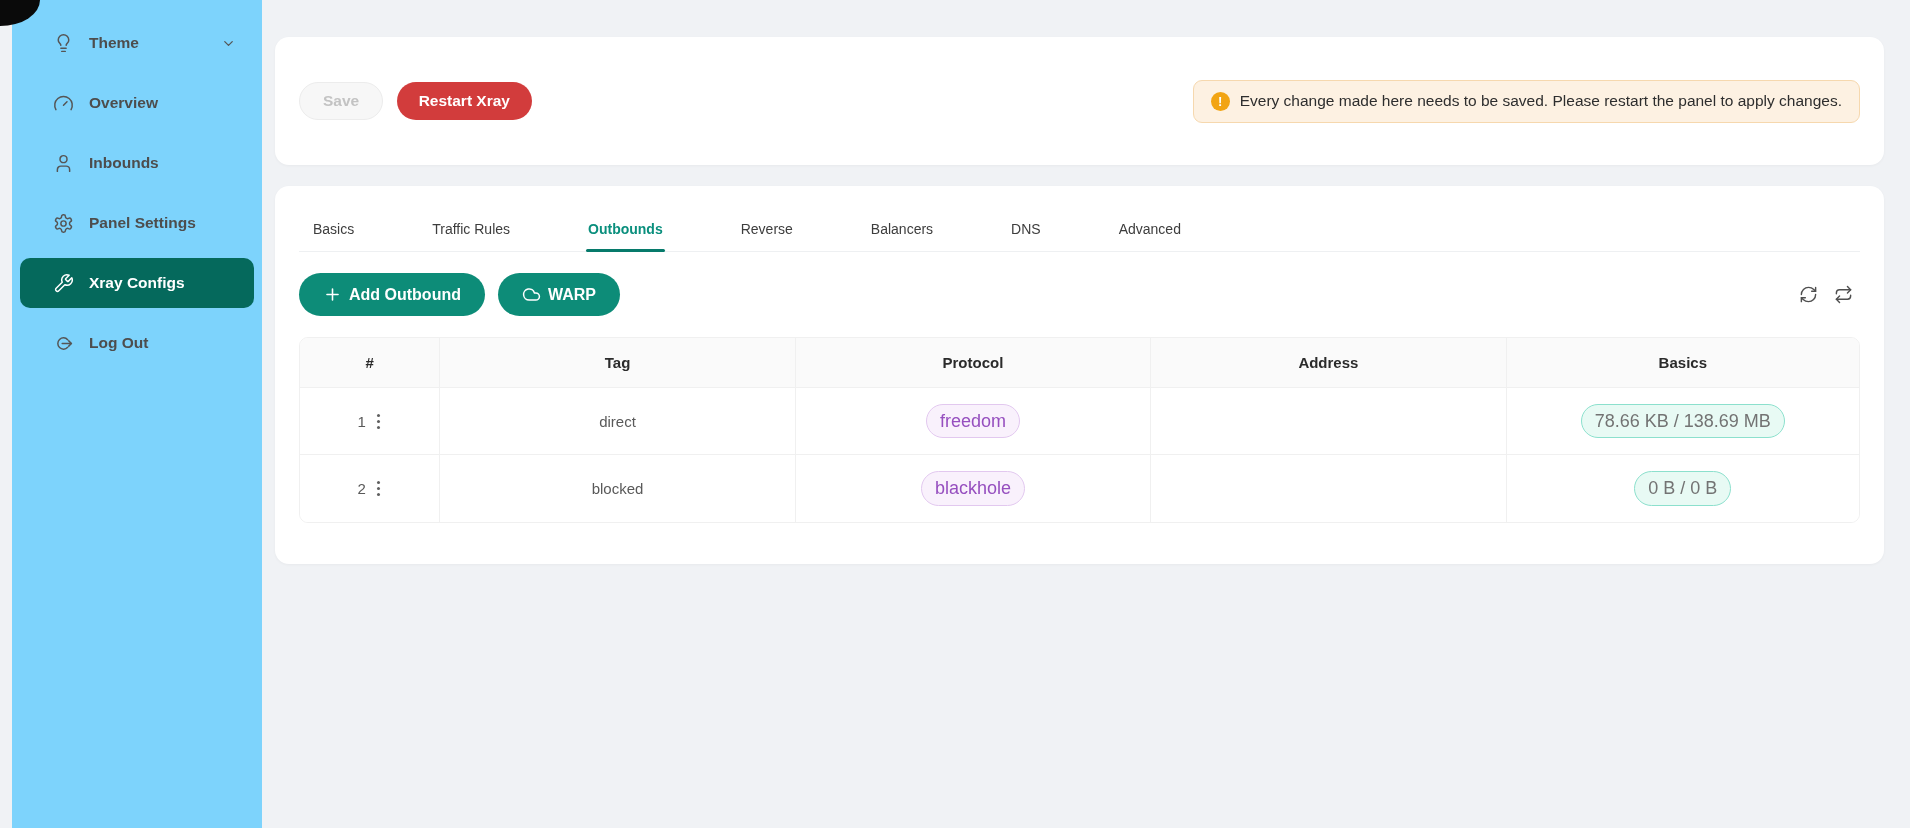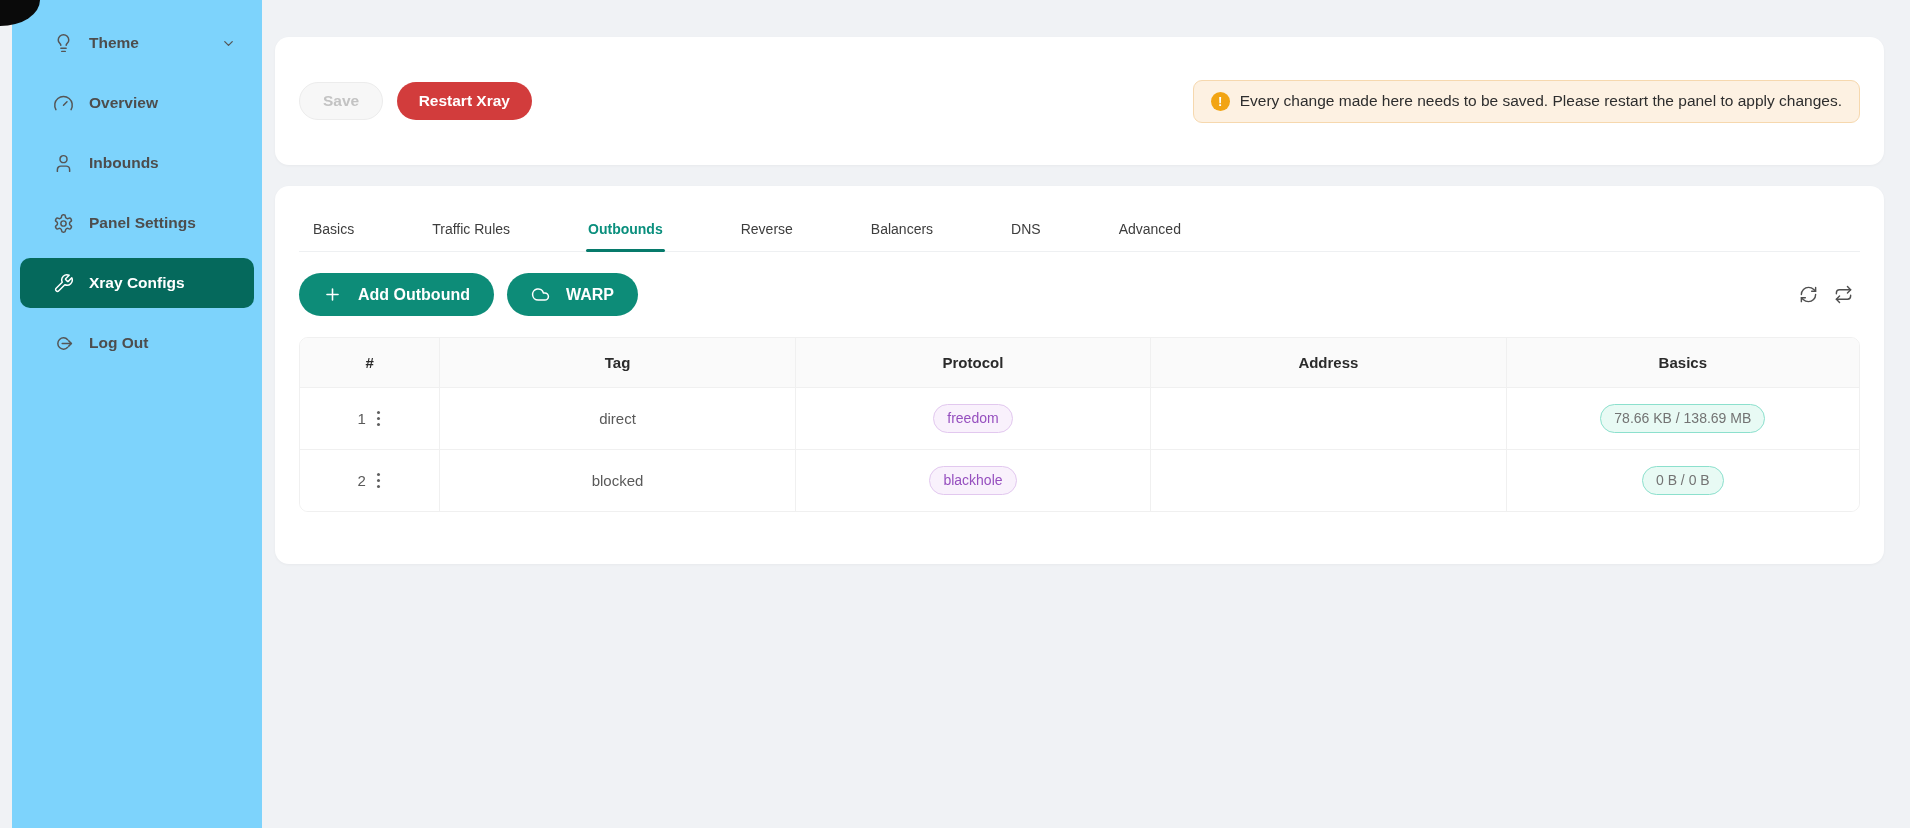--- a/index.html
+++ b/index.html
@@ -59,21 +59,21 @@
   .tabs { display:flex; border-bottom:1px solid #eef0f2; padding:0 12px; }
   .tab { padding:13px 2px 14px; margin-right:74px; font-size:14px; color:#3d3d3d; position:relative; cursor:pointer; white-space:nowrap; }
   .tab.active { color:#0a8f7d; font-weight:700;text-align:center; }
   .tab.active::after {
     content:""; position:absolute; left:0; right:0; bottom:-1px; height:3px;
     background:#067a6b; border-radius:3px;
   }
   .actions-row { display:flex; align-items:center; margin-top:21px; }
   .btn-teal {
     height:43px; border-radius:22px; background:#0d8c78; color:#fff;
-    display:inline-flex; align-items:center; gap:16px; padding:0 24px;
+    display:inline-flex; align-items:center; gap:7px; padding:0 24px;
     font-size:16px; font-weight:600; border:none; cursor:pointer; font-family:inherit;
   }
   .btn-teal + .btn-teal { margin-left:13px; }
   .btn-teal svg { width:19px; height:19px; }
   .icon-btns { margin-left:auto; display:flex; gap:15px; color:#4f4f4f; padding-right:6px; }
   .icon-btn { width:20px; height:20px; cursor:pointer; display:flex; }
   .icon-btn svg { width:19px; height:19px; }
   
   .tbl-wrap { margin-top:21px; border:1px solid #f0f0f0; border-radius:9px; overflow:hidden; }
   table { width:100%; border-collapse:separate; border-spacing:0; font-size:15px; }
@@ -82,21 +82,21 @@
     padding:16px 8px; border-bottom:1px solid #f0f0f0;
   }
   th:not(:last-child), td:not(:last-child) { border-right:1px solid #f0f0f0; }
   td { padding:16px 8px; text-align:center; color:#595959; background:#fff; }
   tr.body-row:not(:last-child) td { border-bottom:1px solid #f0f0f0; }
   col.c-idx { width:9%; } col.c-tag,col.c-proto,col.c-addr { width:22.8%; } col.c-traffic { width:22.6%; }
   .idx-cell { display:inline-flex; align-items:center; gap:9px; }
   .dots { display:inline-flex; flex-direction:column; gap:3px; cursor:pointer; padding:2px; }
   .dots i { width:3px; height:3px; border-radius:50%; background:#5f5f5f; }
   .pill {
-    display:inline-block; padding:4px 13px; border-radius:999px; font-size:14px; line-height:1.35;
+    display:inline-block; padding:4px 13px; border-radius:999px; font-size:18px; line-height:1.35;
   }
   .pill-proto { background:#f9f1fc; color:#964fbf; border:1px solid #e2c8ef; }
   .pill-traffic { background:#e8faf4; color:#737373; border:1px solid #8ce0cd; }
 </style>
 </head>
 <body>
 
 <div class="corner-blob"></div>
 
 <aside class="sidebar">

